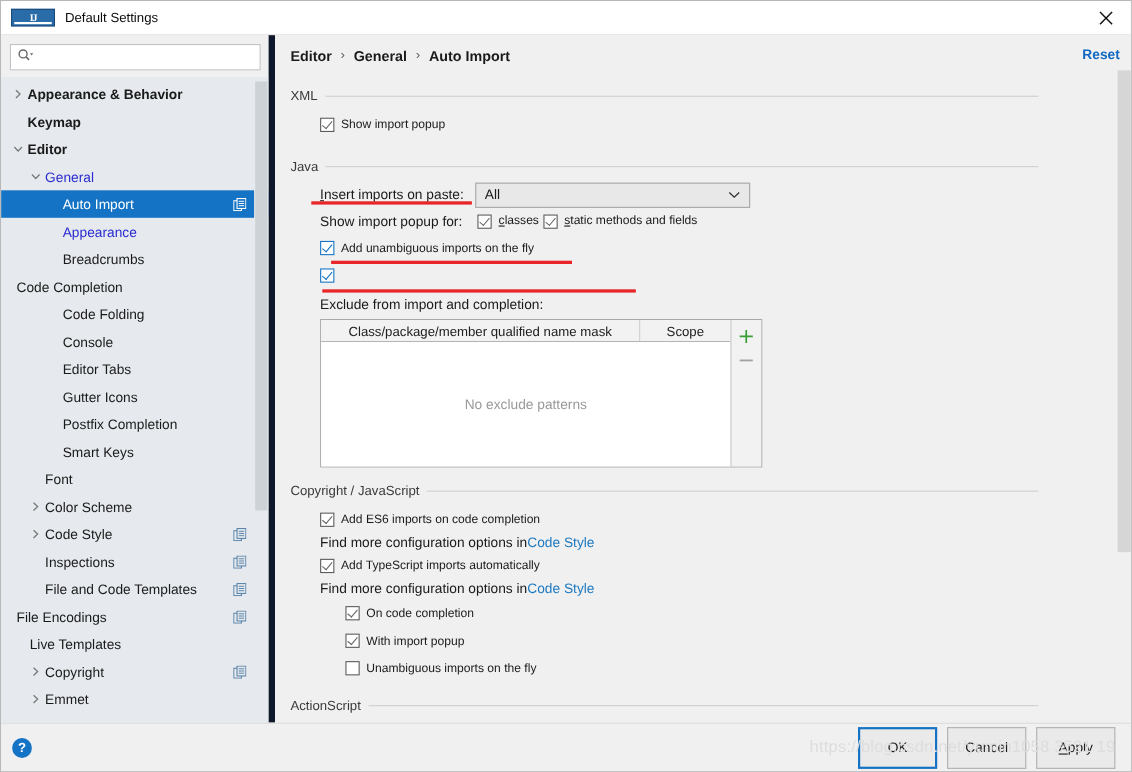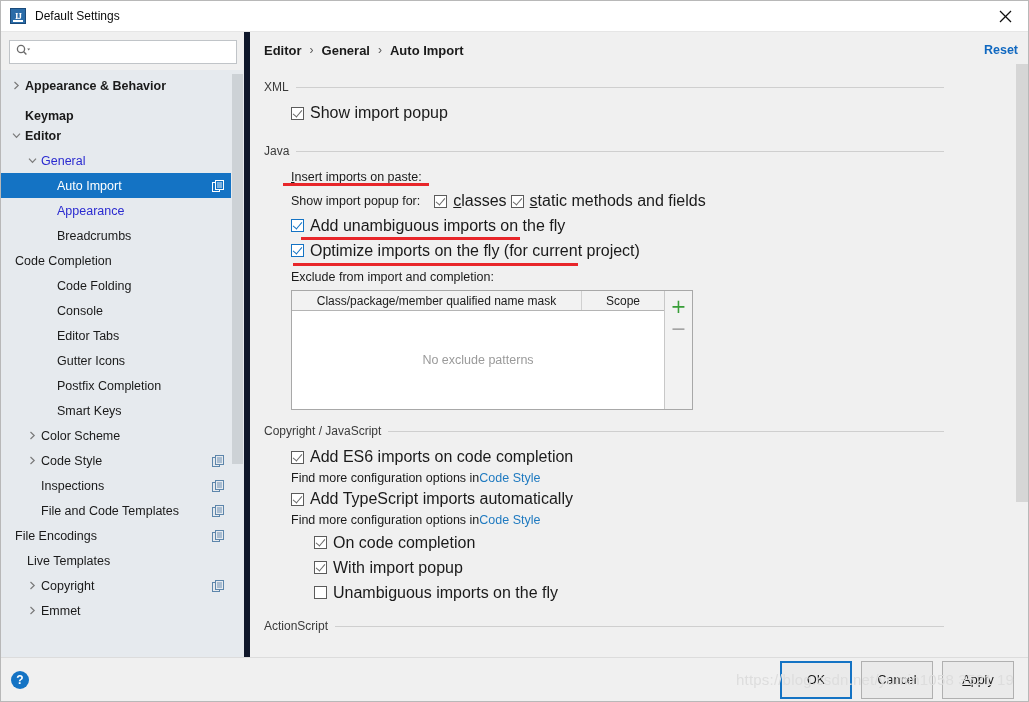--- a/index.html
+++ b/index.html
@@ -23,21 +23,21 @@
 
   
   .titlebar {
     height: 31px; min-height: 31px;
     background: #ffffff;
     display: flex; align-items: center;
     border-bottom: 1px solid #e6e6e6;
     position: relative;
   }
   .app-icon {
-    width: 16px; height: 16px;
+    width: 40px; height: 16px;
     margin-left: 9px; margin-right: 9px;
     background: #2a6ca8;
     border: 1px solid #1a4a7a;
     position: relative; flex: none;
     display: flex; align-items: center; justify-content: center;
   }
   .app-icon .ij-glyph {
     color: #ffffff; font-size: 9px; font-weight: bold;
     font-family: "Liberation Serif", serif;
     line-height: 1; letter-spacing: -1px;
@@ -172,21 +172,21 @@
   .group-head .gline {
     flex: 1; height: 1px; background: #cfcfcf; margin-left: 7px;
   }
 
   .opt-row {
     display: flex; align-items: center;
     height: 22px;
     padding-left: 27px;
   }
   .opt-row.indent2 { padding-left: 50px; }
-  .opt-label { font-size: 16px; color: #1a1a1a; white-space: nowrap; }
+  .opt-label { font-size: 11px; color: #1a1a1a; white-space: nowrap; }
   .opt-label u { text-decoration: underline; }
 
   
   .cb {
     width: 13px; height: 13px; flex: none;
     border: 1px solid #5b5b5b;
     background: #ffffff;
     margin-right: 6px;
     position: relative;
     cursor: pointer;
@@ -232,21 +232,21 @@
   .plain-row.tight { height: 20px; }
   .link { color: #1f7ac0; cursor: pointer; }
 
   
   .table-wrap {
     margin-left: 27px; margin-top: 3px;
     width: 402px;
     display: flex;
     border: 1px solid #a8a8a8;
     background: #ffffff;
-    height: 120px;
+    height: 135px;
   }
   .tbl { flex: 1; display: flex; flex-direction: column; min-width: 0; }
   .tbl-head {
     height: 20px; min-height: 20px;
     display: flex;
     background: #f2f2f2;
     border-bottom: 1px solid #b4b4b4;
   }
   .th {
     font-size: 12px; color: #202020;
@@ -380,21 +380,21 @@
 
       <div class="tree" id="tree">
         <div class="tree-row" style="padding-left: 10px;">
             <span class="arrow">
               <svg width="11" height="11" viewBox="0 0 11 11">
                 <path d="M3.5 2 L7.2 5.5 L3.5 9" fill="none" stroke="#7a7a7a" stroke-width="1.2"></path>
               </svg>
             </span>
             <span class="tree-label bold">Appearance &amp; Behavior</span>
           </div>
-          <div class="tree-row" style="padding-left: 10px; align-items: flex-end;">
+          <div class="tree-row" style="padding-left: 10px;">
             <span class="arrow none"></span>
             <span class="tree-label bold">Keymap</span>
           </div>
           <div class="tree-row" style="padding-left: 10px;">
             <span class="arrow">
               <svg width="11" height="11" viewBox="0 0 11 11">
                 <path d="M2 3.6 L5.5 7.3 L9 3.6" fill="none" stroke="#7a7a7a" stroke-width="1.2"></path>
               </svg>
             </span>
             <span class="tree-label bold">Editor</span>
@@ -450,20 +450,24 @@
           </div>
           <div class="tree-row" style="padding-left: 42px;">
             <span class="arrow none"></span>
             <span class="tree-label">Postfix Completion</span>
           </div>
           <div class="tree-row" style="padding-left: 42px;">
             <span class="arrow none"></span>
             <span class="tree-label">Smart Keys</span>
           </div>
           <div class="tree-row" style="padding-left: 26px;">
+            <span class="arrow none"></span>
+            <span class="tree-label">Font</span>
+          </div>
+          <div class="tree-row" style="padding-left: 26px;">
             <span class="arrow">
               <svg width="11" height="11" viewBox="0 0 11 11">
                 <path d="M3.5 2 L7.2 5.5 L3.5 9" fill="none" stroke="#7a7a7a" stroke-width="1.2"></path>
               </svg>
             </span>
             <span class="tree-label">Color Scheme</span>
           </div>
           <div class="tree-row" style="padding-left: 26px;">
             <span class="arrow">
               <svg width="11" height="11" viewBox="0 0 11 11">
@@ -578,38 +582,45 @@
             <span class="opt-label">Show import popup</span>
           </div>
 
           <div class="group-head" style="margin-top:18px;">
             <span class="gl">Java</span>
             <span class="gline"></span>
           </div>
 
           <div class="inline-row" style="margin-top:5px;">
             <span class="lbl"><u>I</u><span></span>nsert imports on paste:</span>
+            <div class="combo">
+              <span class="cval">All</span>
+              <span class="chev">
+                <svg width="11" height="8" viewBox="0 0 11 8">
+                  <path d="M1 2 L5.5 6.2 L10 2" fill="none" stroke="#303030" stroke-width="1.2"></path>
+                </svg>
+              </span>
+            </div>
           </div>
 
           <div class="inline-row">
             <span class="lbl">Show import popup for:</span>
             <span class="cb checked"></span>
             <span class="opt-label"><u>c</u>lasses</span>
             <span class="cb checked gap-lg"></span>
             <span class="opt-label"><u>s</u>tatic methods and fields</span>
           </div>
 
           <div class="opt-row" style="height:25px;">
             <span class="cb blue checked"></span>
             <span class="opt-label">Add unambiguous imports on the fly</span>
           </div>
 
           <div class="opt-row" style="height:25px;">
             <span class="cb blue checked"></span>
-            <span class="opt-label">Optimize imports on the fly (for current project)</span>
           </div>
 
           <div class="plain-row" style="margin-top:3px;">Exclude from import and completion:</div>
 
           <div class="table-wrap">
             <div class="tbl">
               <div class="tbl-head">
                 <div class="th c1">Class/package/member qualified name mask</div>
                 <div class="th c2">Scope</div>
               </div>

